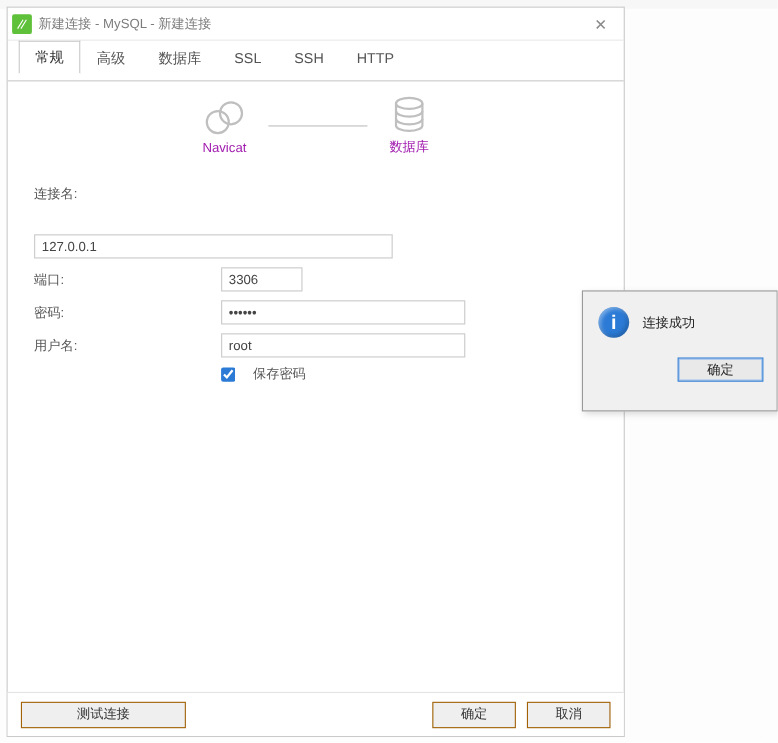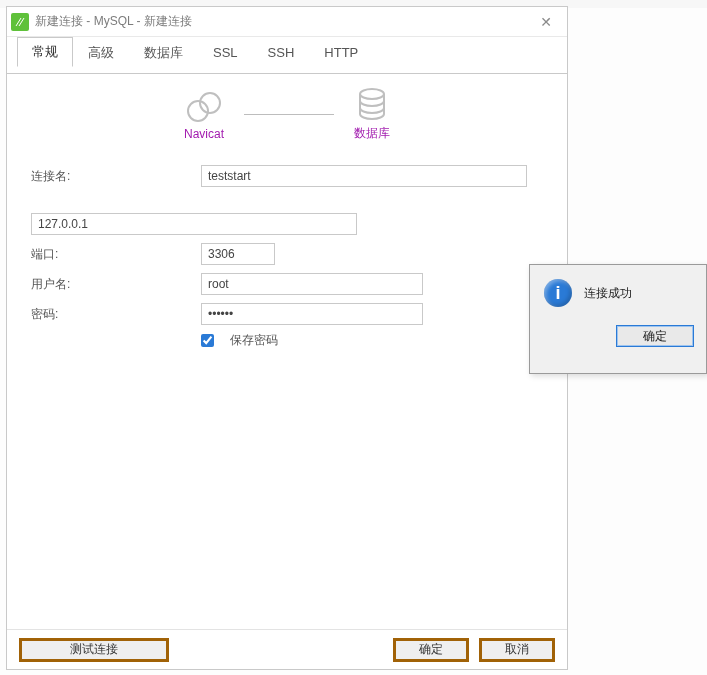--- a/index.html
+++ b/index.html
@@ -68,21 +68,21 @@
 
     
     .footer {
       position:absolute; left:0; right:0; bottom:0; height: 40px;
       border-top:1px solid #e3e3e3;
       display:flex; align-items:center; justify-content:space-between;
       padding: 0 12px; background:#fff;
     }
     .btn {
       height: 24px; min-width: 76px; padding: 0 12px;
-      border:3px solid #a16207; background:#efefef; color:#333; font-size:12px;
+      border:1px solid #a16207; background:#efefef; color:#333; font-size:12px;
       display:flex; align-items:center; justify-content:center; cursor:pointer;
     }
     .btn.test { min-width: 150px; }
     .footer-right { display:flex; gap:10px; }
 
     
     .msgbox {
       position:absolute; left:529px; top:264px; width: 178px; height: 110px;
       background:#f0f0f0; border:1px solid #9a9a9a; box-shadow: 2px 2px 6px rgba(0,0,0,0.15);
     }
@@ -144,40 +144,39 @@
         <path d="M5 21 a12 5 0 0 0 24 0"></path>
       </svg>
       <span class="illu-label">数据库</span>
     </div>
   </div>
 
   <div class="form">
 
     <div class="row">
       <span class="lbl">连接名:</span>
-      <input type="text" class="inp-wide" value="teststart" style="">
     </div>
 
     <div class="row gap-before">
       <input type="text" class="inp-wide" value="127.0.0.1" style="">
     </div>
 
     <div class="row">
       <span class="lbl">端口:</span>
       <input type="text" class="inp-port" value="3306" style="">
     </div>
 
     <div class="row">
+      <span class="lbl">密码:</span>
+      <input type="text" class="inp-user" value="••••••" style="">
+    </div>
+
+    <div class="row">
       <span class="lbl">用户名:</span>
       <input type="text" class="inp-user" value="root" style="">
-    </div>
-
-    <div class="row">
-      <span class="lbl">密码:</span>
-      <input type="text" class="inp-user" value="••••••" style="">
     </div>
 
     <div class="check-row">
       <input type="checkbox" checked="" style="">
       <span>保存密码</span>
     </div>
 
   </div>
 
   <div class="footer">

